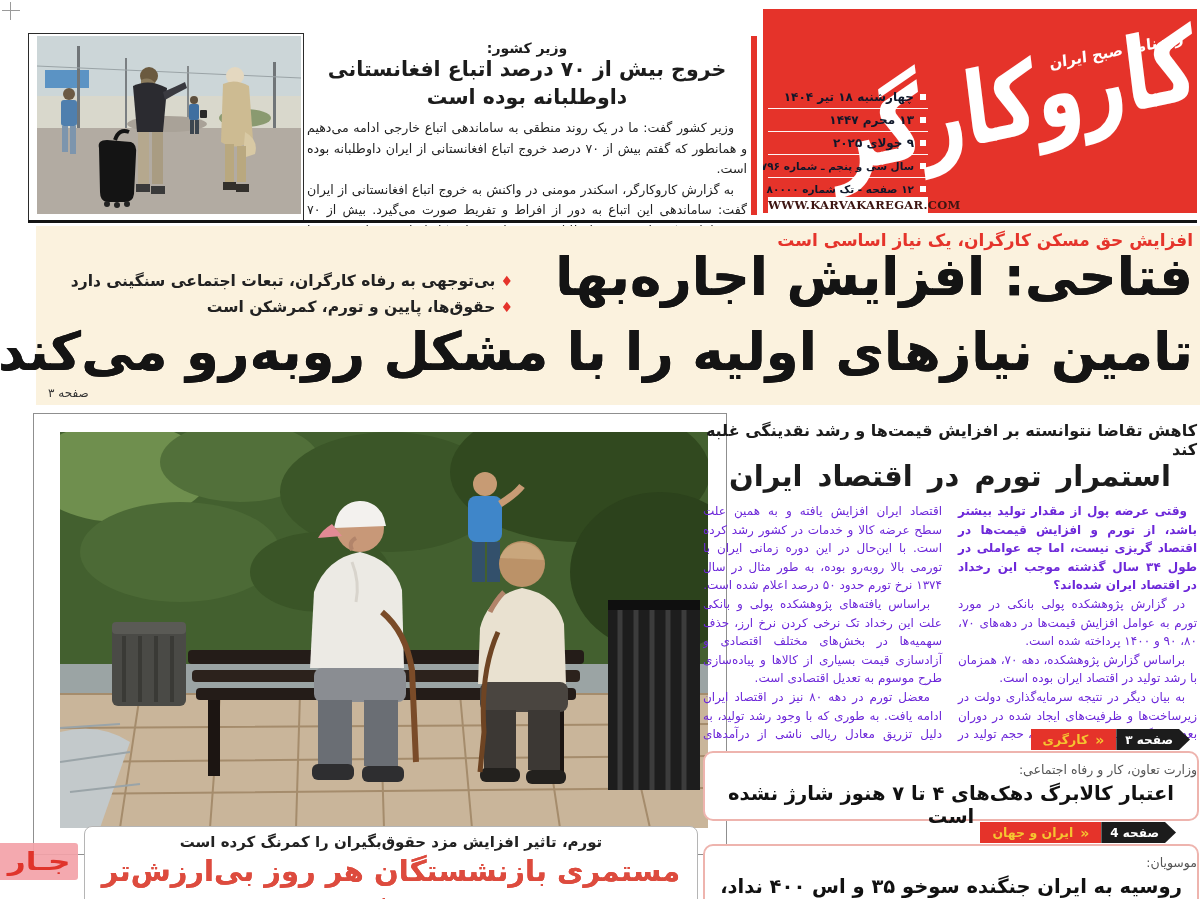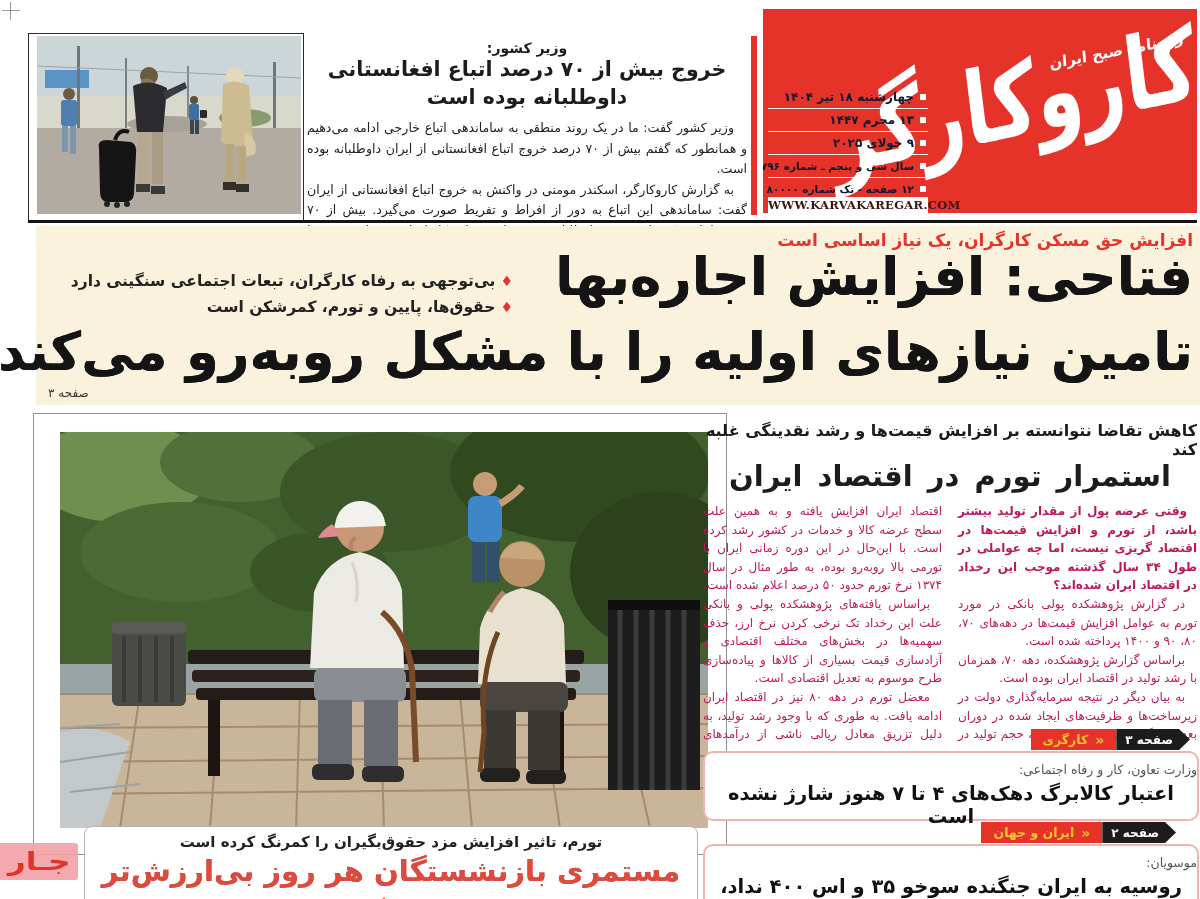--- a/index.html
+++ b/index.html
@@ -58,21 +58,21 @@
   .main-photo{left:33px;top:413px;width:656px;height:404px;background:#fff;border:1px solid #8f8f8f;padding:18px;}
   .main-photo svg{display:block;}
   .photo-caption{position:absolute;left:52px;bottom:5px;background:#f6f6f4;border:1px solid #cfcfcf;
         font-size:11px;font-weight:bold;color:#222;padding:1px 10px;white-space:nowrap;}
 
   
   .economy{left:703px;top:421px;width:494px;color:#1c1c1c;}
   .eco-kicker{text-align:right;font-size:16px;font-weight:bold;}
   .eco-headline{text-align:center;font-size:29px;font-weight:800;margin-top:5px;word-spacing:5px;letter-spacing:-.3px;}
   .eco-cols{margin-top:9px;height:242px;column-count:2;column-gap:16px;column-fill:auto;
-        font-size:12px;line-height:18.6px;text-align:justify;color:#be185d;overflow:hidden;}
+        font-size:12px;line-height:18.6px;text-align:justify;color:#6d28d9;overflow:hidden;}
   .eco-cols p{margin:0;text-indent:12px;}
   .eco-cols p.lead-p{font-weight:bold;text-indent:10px;}
 
   
   .tag{position:absolute;display:flex;direction:ltr;height:21px;align-items:stretch;}
   .tag-section{background:#e5332a;color:#f5c531;font-size:12.5px;font-weight:bold;
         display:flex;align-items:center;gap:7px;padding:0 12px;direction:ltr;white-space:nowrap;}
   .tag-chev{color:#f5c531;font-size:14px;font-weight:bold;}
   .tag-page{background:#1c1c1c;color:#fff;font-size:12px;font-weight:bold;display:flex;align-items:center;
         padding:0 17px 0 9px;white-space:nowrap;
@@ -303,21 +303,21 @@
   <div class="news-box box1">
     <div class="nb-kicker">وزارت تعاون، کار و رفاه اجتماعی:</div>
     <div class="nb-headline">اعتبار کالابرگ دهک‌های ۴ تا ۷ هنوز شارژ نشده است</div>
   </div>
 
   <div class="tag tag2">
     <span class="tag-section">
       <span>ایران و جهان</span>
       <span class="tag-chev">»</span>
     </span>
-    <span class="tag-page">صفحه ۲</span>
+    <span class="tag-page">صفحه 4</span>
   </div>
   <div class="news-box box2">
     <div class="nb-kicker">موسویان:</div>
     <div class="nb-headline">روسیه به ایران جنگنده سوخو ۳۵ و اس ۴۰۰ نداد، اما به هند می‌دهد</div>
   </div>
 
   <section class="abs pension">
     <div class="pen-kicker">تورم، تاثیر افزایش مزد حقوق‌بگیران را کمرنگ کرده است</div>
     <div class="pen-headline">مستمری بازنشستگان هر روز بی‌ارزش‌تر می‌شود</div>
   </section>

